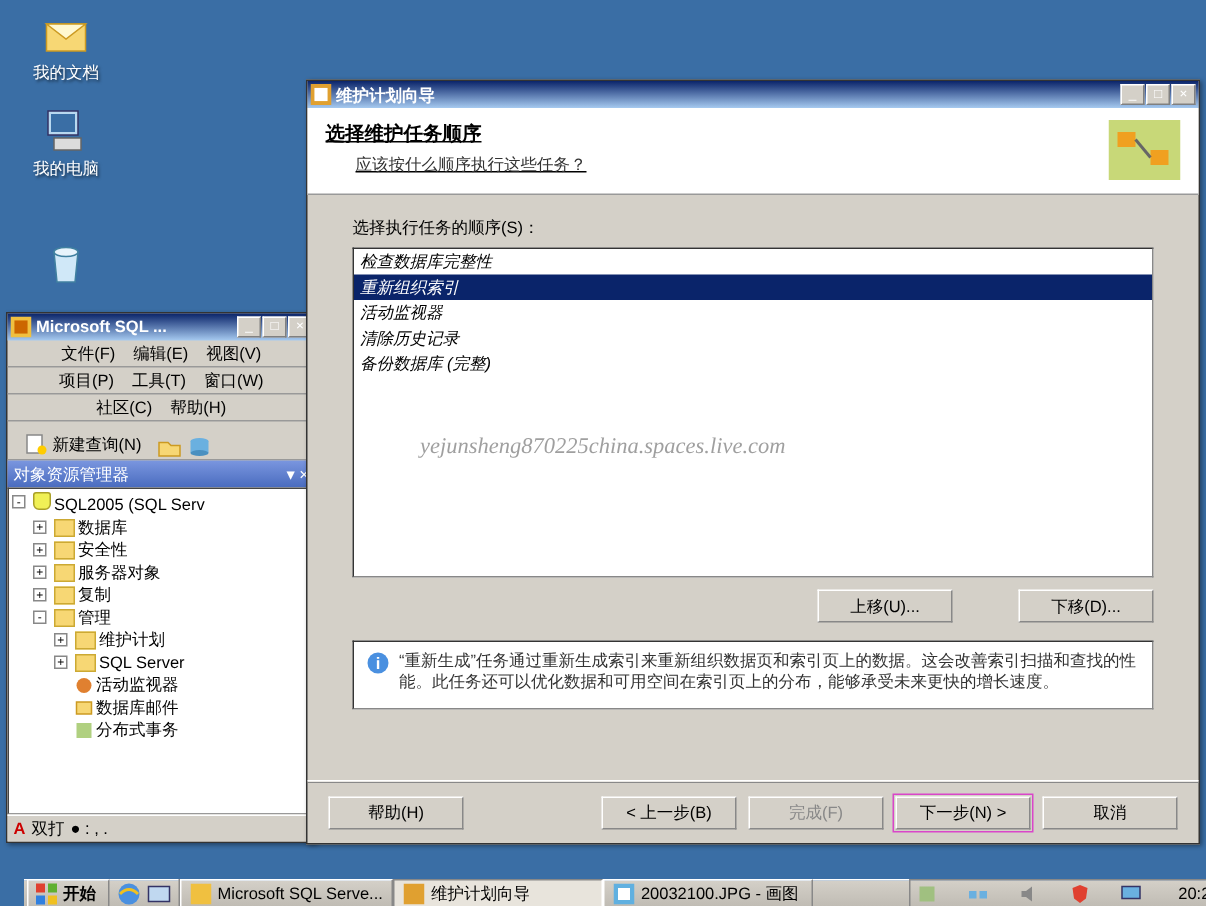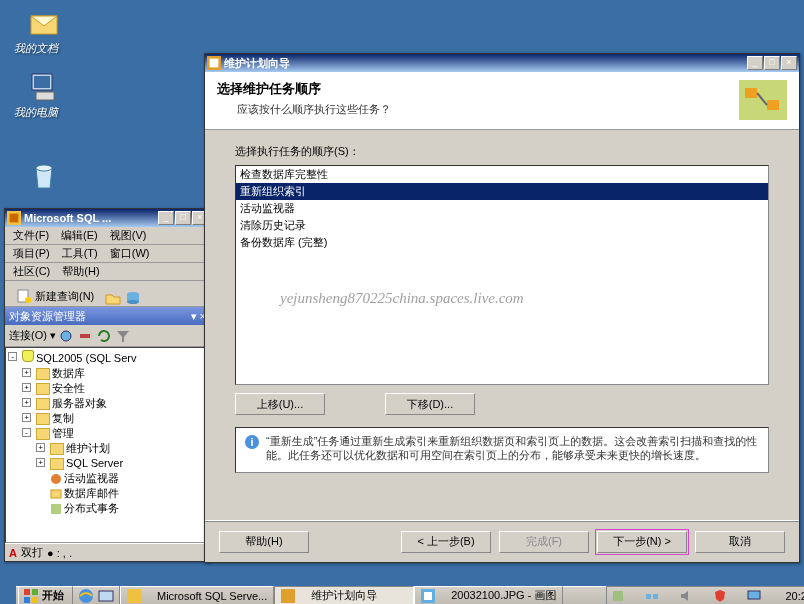--- a/index.html
+++ b/index.html
@@ -1,77 +1,77 @@
 <!DOCTYPE html>
 <html><head>
 <meta charset="utf-8">
 <style>
 * { box-sizing: border-box; margin: 0; padding: 0; font-family: "Microsoft YaHei", SimSun, Tahoma, sans-serif; font-size: 11px; }
 body { width: 804px; height: 604px; background: linear-gradient(#3a6ea5 0%, #3a6ea5 100%); position: relative; overflow: hidden; }
 
 
-.desktop-icon { position: absolute; width: 60px; text-align: left; color: #fff; cursor: pointer; font-style: italic; }
+.desktop-icon { position: absolute; width: 60px; text-align: center; color: #fff; cursor: pointer; }
 .desktop-icon .icn { width: 32px; height: 32px; margin: 0 auto 3px; }
 .desktop-icon span { display: block; font-size: 11px; text-shadow: 1px 1px 2px rgba(0,0,0,.6); }
 
 
 .window { position: absolute; background: #d4d0c8; border: 1px solid #333; box-shadow: 1px 1px 3px rgba(0,0,0,.4); display: flex; flex-direction: column; }
 .titlebar { height: 18px; background: linear-gradient(#0a246a,#a6caf0); color: #fff; display: flex; align-items: center; padding: 0 2px; }
 .titlebar .ticon { width: 14px; height: 14px; margin-right: 3px; }
 .titlebar .ttxt { flex: 1; font-weight: bold; font-size: 11px; }
 .winbtns { display: flex; gap: 1px; }
 .winbtn { width: 16px; height: 14px; background: #d4d0c8; border: 1px solid #808080; border-top-color:#fff; border-left-color:#fff; font-size: 9px; line-height: 10px; text-align: center; cursor: pointer; }
 
 
 .sqlwin { left: 4px; top: 208px; width: 207px; height: 354px; }
-.menubar { height: 18px; display: flex; align-items: center; padding: 0 4px; gap: 4px; border-bottom: 1px solid #999; }
+.menubar { height: 18px; display: flex; align-items: center; padding: 0 4px; gap: 4px; border-bottom: 1px solid #999; justify-content: center; }
 .menubar span { cursor: pointer; padding: 1px 4px; }
 .toolbar { height: 26px; display: flex; align-items: flex-end; padding: 0 4px; gap: 4px; border-bottom: 1px solid #999; }
 .toolbtn { height: 20px; padding: 0 6px; display: inline-flex; align-items: center; gap: 3px; border: 1px solid transparent; cursor: pointer; }
 .tbicon { width: 16px; height: 16px; display: inline-block; }
 .panehdr { height: 18px; background: linear-gradient(#7a96df,#4a6cbf); color: #fff; padding: 0 4px; display: flex; align-items: center; justify-content: space-between; }
 .conntool { height: 22px; border-bottom: 1px solid #999; display: flex; align-items: center; padding: 0 4px; gap: 3px; }
 .tree { flex: 1; background: #fff; border: 1px inset #999; overflow: auto; padding: 2px; }
 .tree ul { list-style: none; }
 .tree li { padding-left: 14px; line-height: 15px; white-space: nowrap; position: relative; }
 .tree .tg { position: absolute; left: 0; top: 2px; width: 9px; height: 9px; border: 1px solid #888; background: #fff; font-size: 8px; line-height: 8px; text-align: center; cursor: pointer; }
 .tree .fldr { display: inline-block; width: 14px; height: 12px; background: #f7d774; border: 1px solid #cca933; margin-right: 2px; vertical-align: middle; }
 .tree .dbic { display: inline-block; width: 12px; height: 12px; background: #f0f056; border: 1px solid #aaa028; border-radius: 2px 2px 4px 4px; margin-right: 2px; }
 .statusbar-sql { height: 18px; background: #d4d0c8; border-top: 1px solid #fff; display:flex; align-items:center; padding:0 4px; gap:4px; }
 
 
 .wizard { left: 204px; top: 53px; width: 596px; height: 510px; }
-.whdr { height: 58px; background: #fff; border-bottom: 1px solid #999; display: flex; padding: 8px 12px; }
+.whdr { height: 58px; background: #fff; border-bottom: 1px solid #999; display: flex; padding: 8px 12px; text-decoration: underline; }
 .whdr .txt { flex: 1; }
 .whdr .txt .h1 { font-weight: bold; font-size: 13px; margin-bottom: 4px; }
 .whdr .txt .h2 { font-size: 11px; color: #333; padding-left: 20px; }
 .whdr .img { width: 48px; height: 40px; }
 .wbody { flex: 1; padding: 14px 30px; display: flex; flex-direction: column; }
 .lbl { margin-bottom: 6px; }
-.listbox { border: 1px inset #888; background: #fff; height: 220px; overflow: auto; }
+.listbox { border: 1px inset #888; background: #fff; height: 220px; overflow: auto; font-style: italic; }
 .listbox .item { padding: 1px 4px; cursor: pointer; }
 .listbox .item.sel { background: #0a246a; color: #fff; }
 .watermark { position: absolute; left: 280px; top: 290px; color: rgba(80,80,80,.55); font-size: 15px; font-style: italic; font-family: Georgia, serif; pointer-events: none; }
-.movebtns { display: flex; gap: 60px; margin-top: 8px; }
+.movebtns { display: flex; justify-content: flex-end; gap: 44px; margin-top: 8px; }
 .btn { min-width: 90px; height: 22px; background: #d4d0c8; border: 1px solid #888; border-top-color:#fff; border-left-color:#fff; cursor: pointer; padding: 0 10px; }
 .btn.disabled { color: #888; cursor: default; }
 .btn.default { outline: 1px solid #d946c9; outline-offset: 1px; }
 .infobox { margin-top: 12px; border: 1px inset #888; background: #fff; padding: 6px 8px; display: flex; gap: 6px; min-height: 46px; }
 .infobox .iicon { width: 16px; height: 16px; flex-shrink: 0; }
 .infobox .itxt { font-size: 11px; line-height: 14px; color: #333; }
 .wfoot { height: 42px; border-top: 1px solid #fff; box-shadow: inset 0 1px 0 #888; display: flex; align-items: center; padding: 0 14px; gap: 8px; }
 .wfoot .spacer { flex: 1; }
 
 
 .taskbar { position: absolute; left: 16px; bottom: 0; width: 100%; height: 18px; background: linear-gradient(#d4d0c8,#c0bcb4); border-top: 1px solid #fff; display: flex; align-items: center; padding: 0 2px; }
 .start { height: 20px; padding: 0 8px 0 4px; border: 1px solid #888; border-top-color:#fff; border-left-color:#fff; display: flex; align-items: center; gap: 3px; cursor: pointer; font-weight:bold; }
 .start .flag { width: 16px; height: 16px; }
 .qlaunch { display: flex; gap: 2px; padding: 0 4px; border-right: 1px solid #888; height: 20px; align-items:center; }
 .qlaunch .qi { width: 18px; height: 18px; cursor: pointer; }
-.taskbtn { height: 20px; min-width: 140px; max-width: 160px; border: 1px solid #888; border-top-color:#fff; border-left-color:#fff; padding: 0 6px; display: flex; align-items: center; gap: 16px; cursor: pointer; overflow: hidden; white-space: nowrap; font-size: 11px; }
+.taskbtn { height: 20px; min-width: 140px; max-width: 160px; border: 1px solid #888; border-top-color:#fff; border-left-color:#fff; padding: 0 6px; display: flex; align-items: center; gap: 4px; cursor: pointer; overflow: hidden; white-space: nowrap; font-size: 11px; }
 .taskbtn.active { border-top-color:#888; border-left-color:#888; border-bottom-color:#fff; border-right-color:#fff; background: #e8e4dc; }
 .tray { margin-left: auto; height: 20px; border: 1px solid #888; border-bottom-color:#fff; border-right-color:#fff; display: flex; align-items: center; padding: 0 4px; gap: 20px; }
 .tray .ti { width: 14px; height: 14px; }
 .tray .clock { font-size: 11px; margin-left: 4px; }
 
 
 svg { display: block; }
 </style>
 </head>
 <body>
@@ -144,36 +144,20 @@
       </svg>
     <svg class="tbicon" viewBox="0 0 16 16">
         <ellipse cx="8" cy="4" rx="6" ry="2" fill="#6ab0e0"></ellipse>
         <rect x="2" y="4" width="12" height="8" fill="#6ab0e0"></rect>
         <ellipse cx="8" cy="12" rx="6" ry="2" fill="#4a90c0"></ellipse>
       </svg>
   </div>
   <div class="panehdr">
     <span>对象资源管理器</span>
     <span>▾ ×</span>
-  </div>
-  <div class="conntool">
-    <span>连接(O)</span>
-      <span>▾</span>
-    <svg class="tbicon" viewBox="0 0 16 16">
-        <circle cx="8" cy="8" r="5" fill="#6ab0e0" stroke="#336"></circle>
-      </svg>
-    <svg class="tbicon" viewBox="0 0 16 16">
-        <rect x="3" y="6" width="10" height="4" fill="#c04040"></rect>
-      </svg>
-    <svg class="tbicon" viewBox="0 0 16 16">
-        <path d="M3 8a5 5 0 1 1 2 4" fill="none" stroke="#2a7a2a" stroke-width="2"></path>
-      </svg>
-    <svg class="tbicon" viewBox="0 0 16 16">
-        <polygon points="2,3 14,3 9,9 9,14 7,14 7,9" fill="#888"></polygon>
-      </svg>
   </div>
   <div class="tree">
     <ul>
       <li><span class="tg">-</span><span class="dbic"></span><span>SQL2005 (SQL Serv</span>
         <ul>
           <li><span class="tg">+</span><span class="fldr"></span><span>数据库</span></li>
           <li><span class="tg">+</span><span class="fldr"></span><span>安全性</span></li>
           <li><span class="tg">+</span><span class="fldr"></span><span>服务器对象</span></li>
           <li><span class="tg">+</span><span class="fldr"></span><span>复制</span></li>
           <li><span class="tg">-</span><span class="fldr"></span><span>管理</span>

